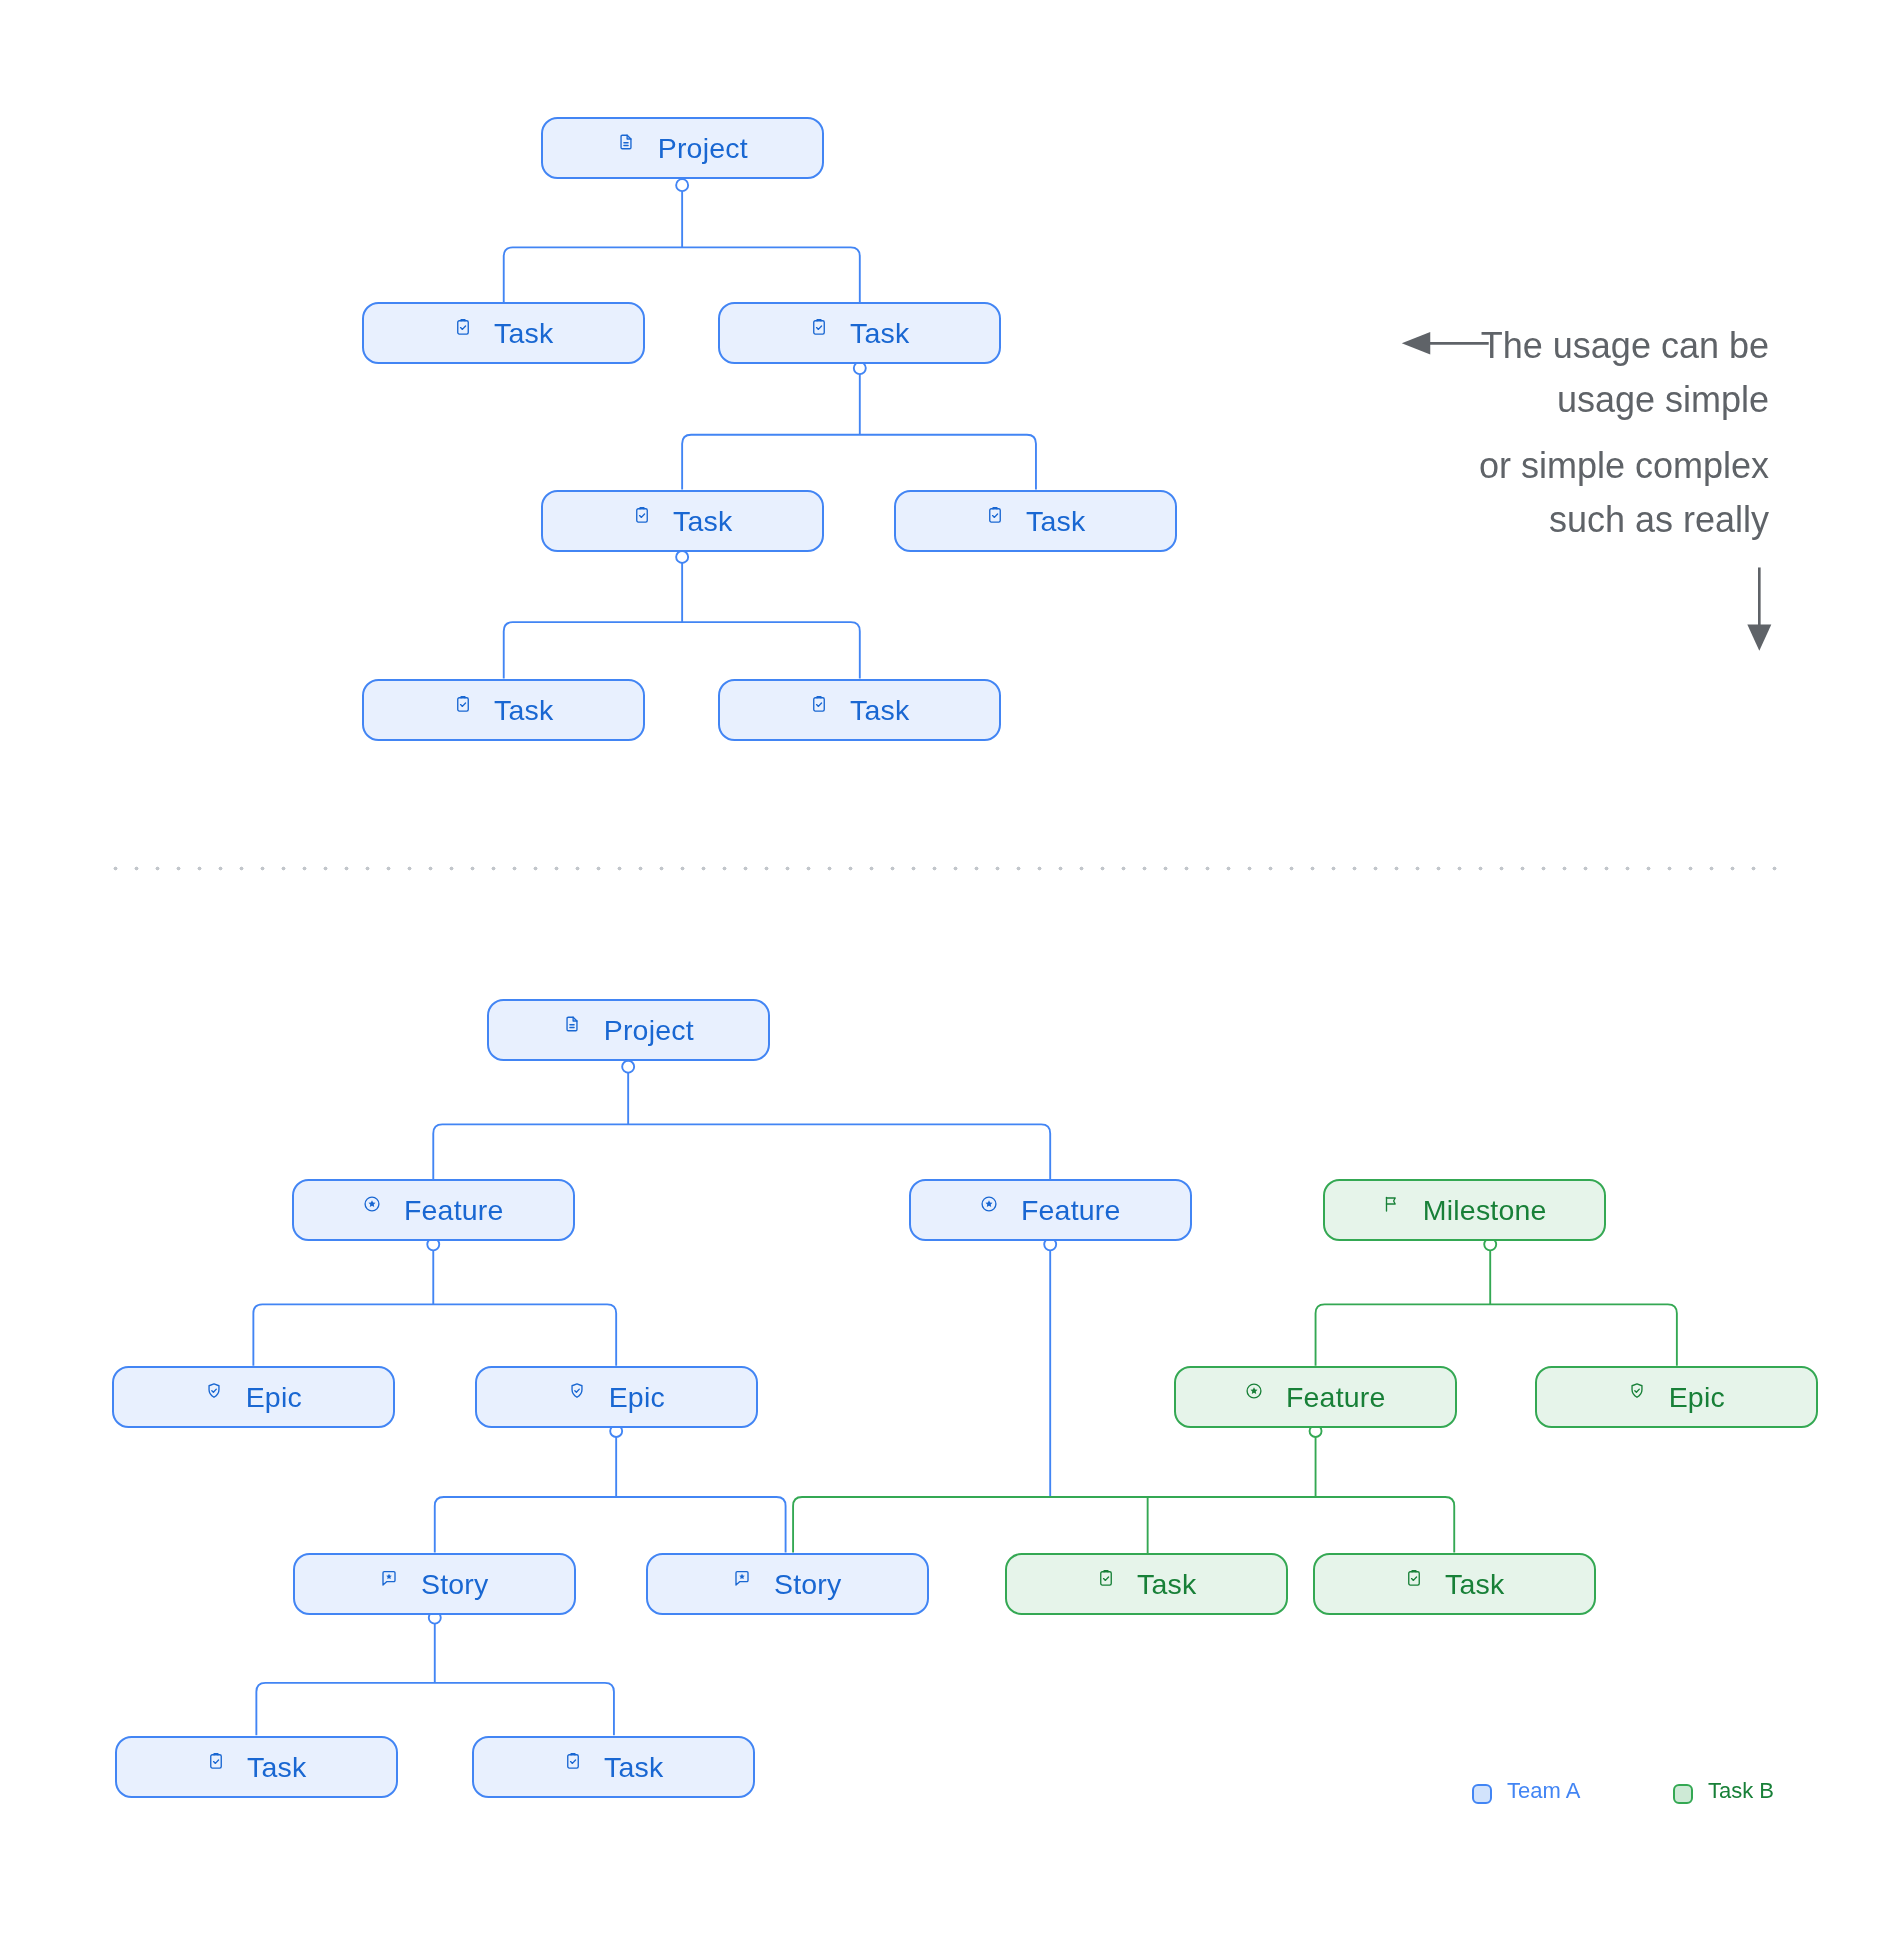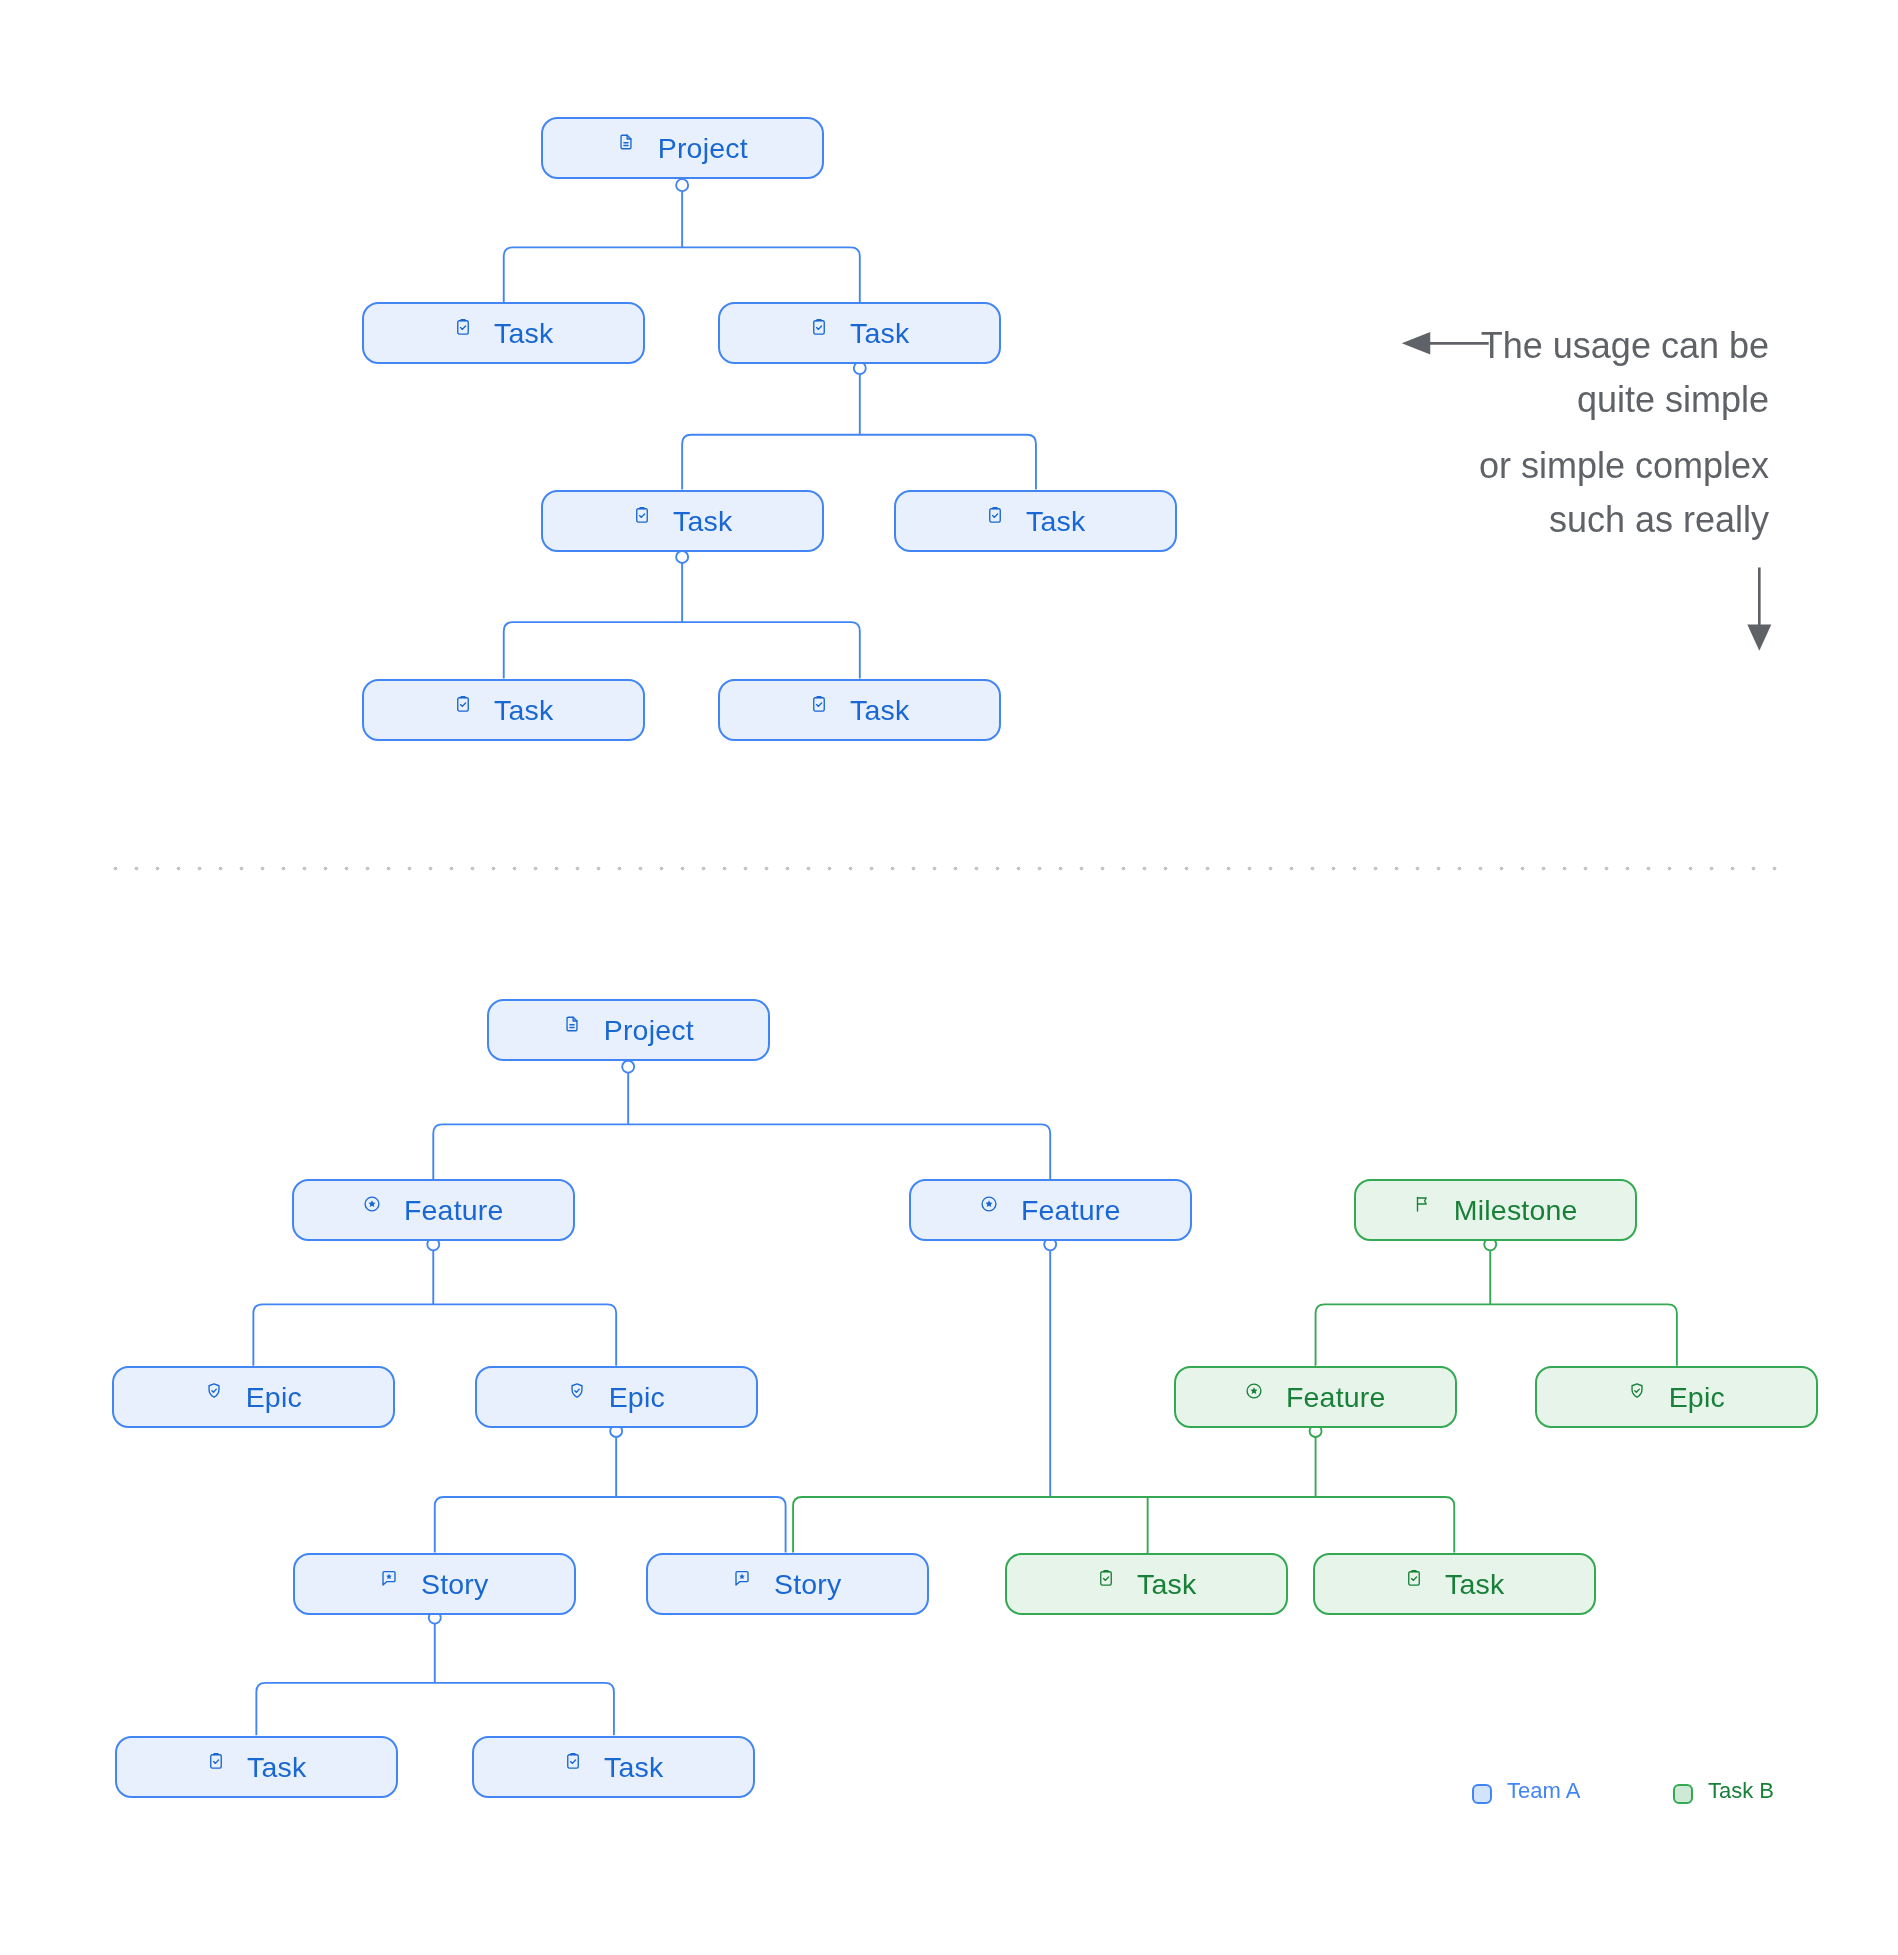--- a/index.html
+++ b/index.html
@@ -152,21 +152,21 @@
   </div>
   <div class="node team-a" style="left:718px;top:679px">
     <svg class="ic" viewBox="0 0 40 40" width="30" height="30">
         <use href="#i-clipboard"></use>
       </svg>
     <span>Task</span>
   </div>
 
   <div class="note">
     <div>The usage can be</div>
-    <div>quite simple</div>
+    <div>usage simple</div>
     <div class="gap"></div>
     <div>or simple complex</div>
     <div>such as really</div>
   </div>
 
   <div class="dots"></div>
 
   <div class="node team-a" style="left:487px;top:999px">
     <svg class="ic" viewBox="0 0 40 40" width="30" height="30">
         <use href="#i-document"></use>
@@ -178,21 +178,21 @@
         <use href="#i-star-circle"></use>
       </svg>
     <span>Feature</span>
   </div>
   <div class="node team-a" style="left:909px;top:1179px">
     <svg class="ic" viewBox="0 0 40 40" width="30" height="30">
         <use href="#i-star-circle"></use>
       </svg>
     <span>Feature</span>
   </div>
-  <div class="node team-b" style="left:1354px;top:1179px">
+  <div class="node team-b" style="left:1323px;top:1179px">
     <svg class="ic" viewBox="0 0 40 40" width="30" height="30">
         <use href="#i-flag"></use>
       </svg>
     <span>Milestone</span>
   </div>
   <div class="node team-a" style="left:112px;top:1366px">
     <svg class="ic" viewBox="0 0 40 40" width="30" height="30">
         <use href="#i-shield"></use>
       </svg>
     <span>Epic</span>

